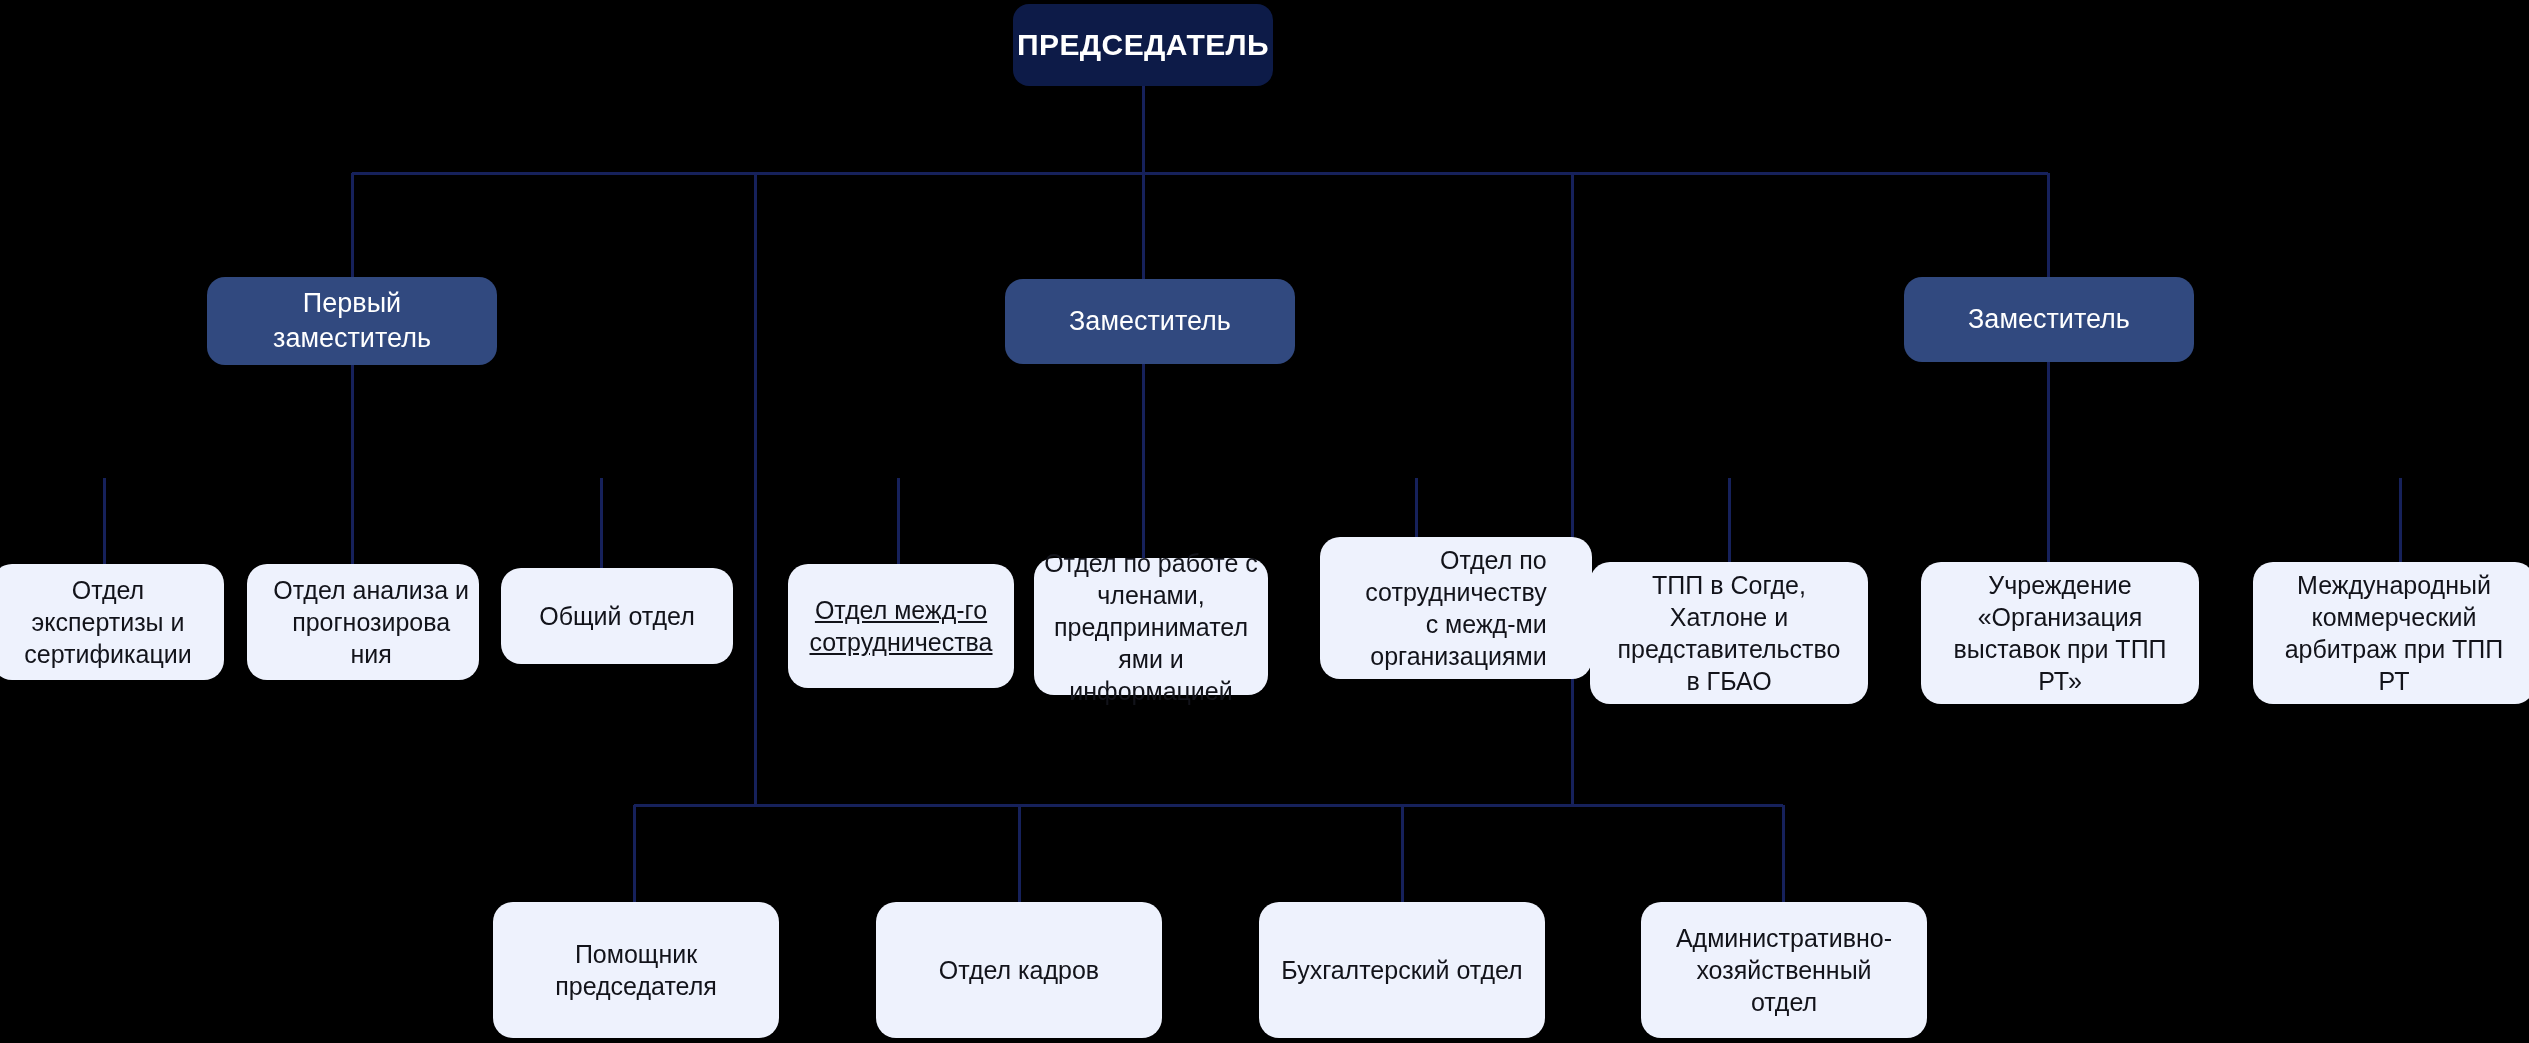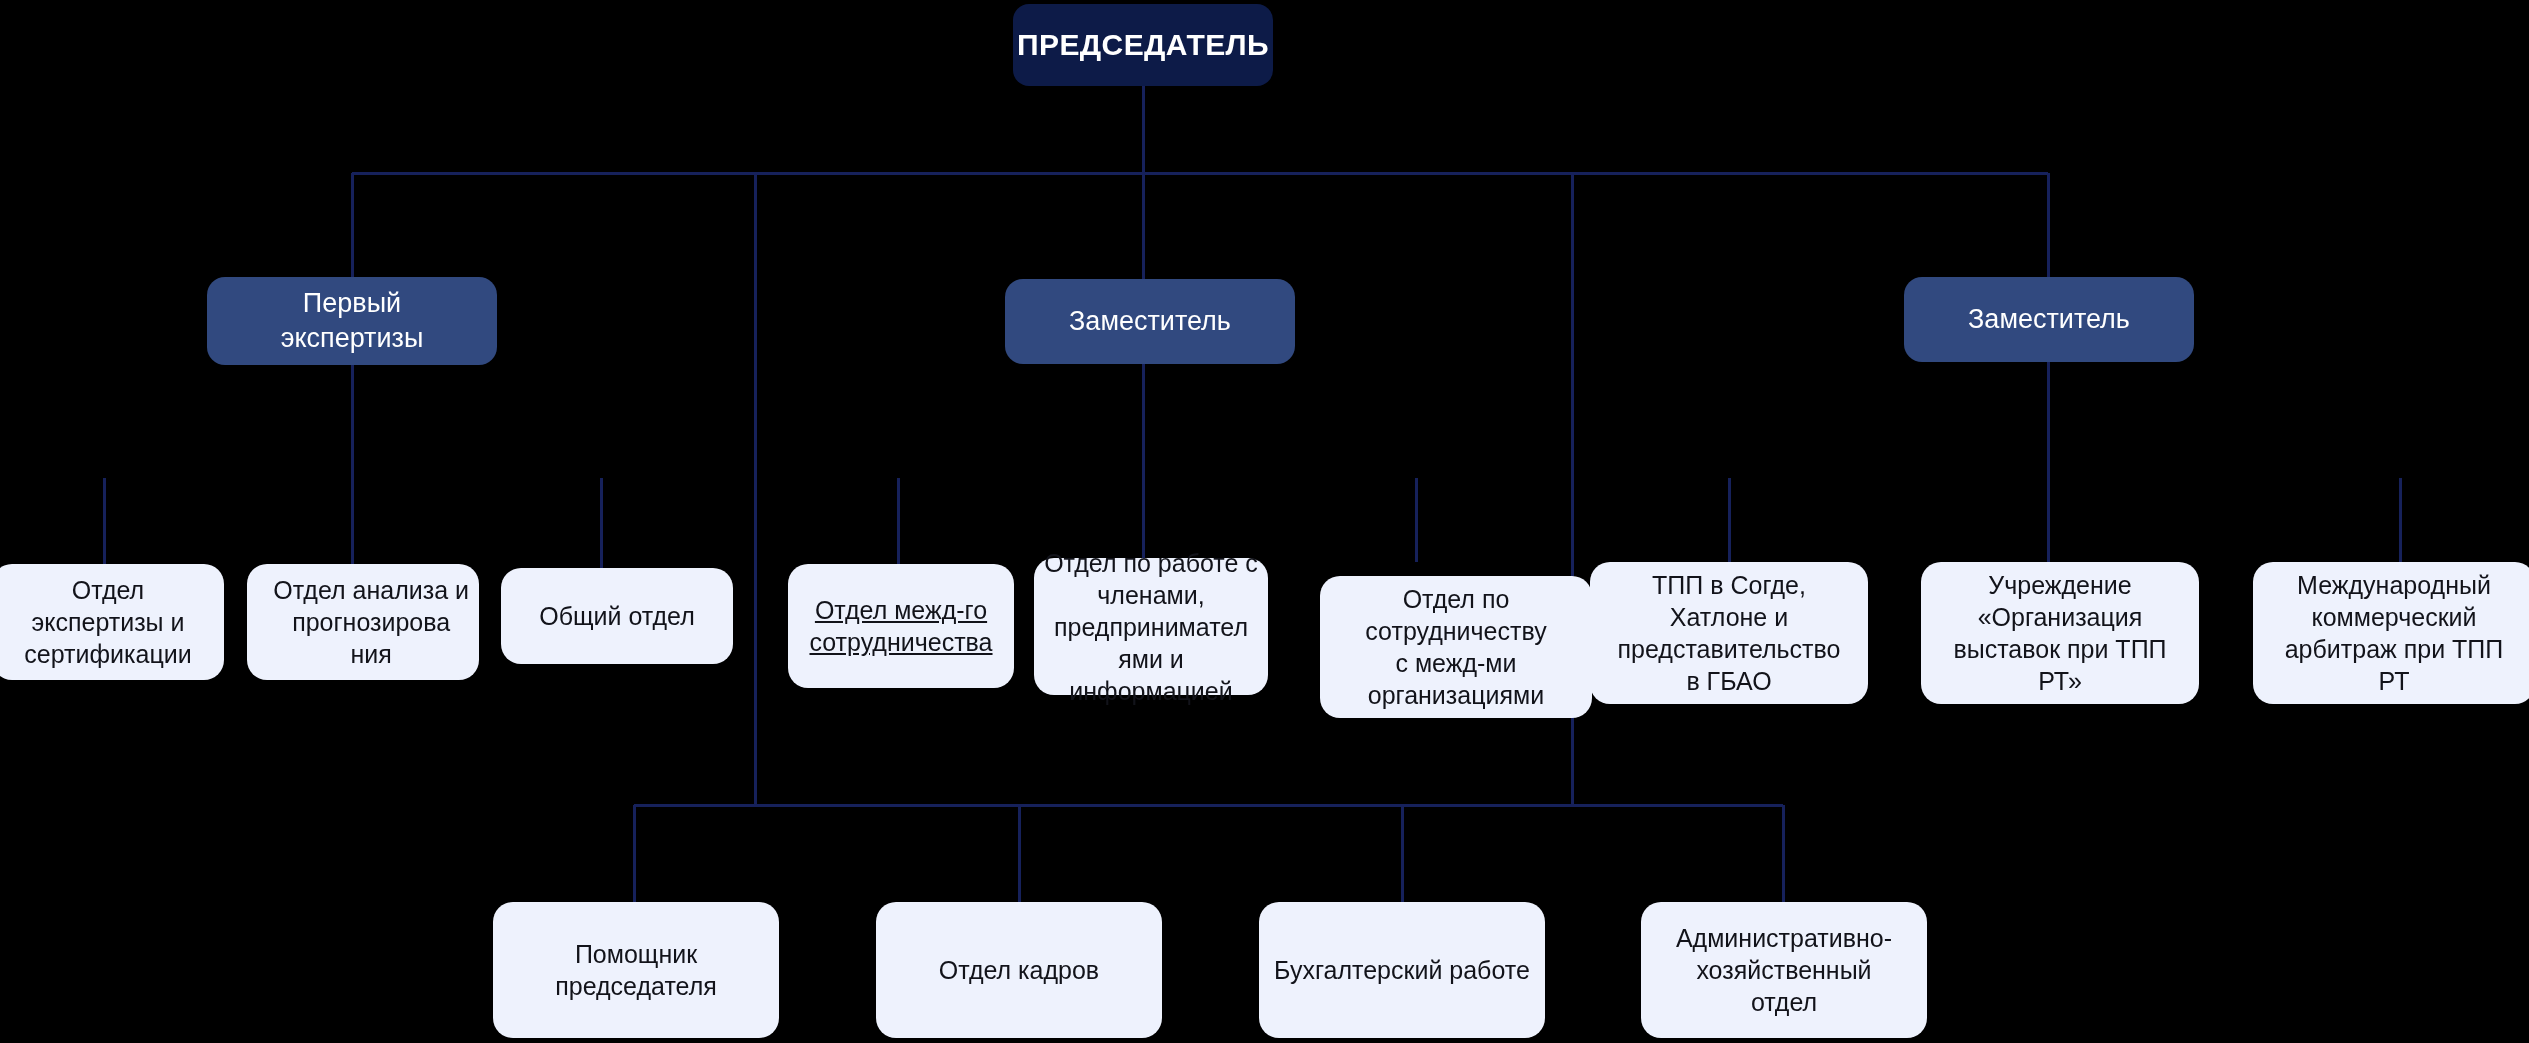--- a/index.html
+++ b/index.html
@@ -84,55 +84,55 @@
         <line x1="634" x2="634" y1="805" y2="902"></line>
         <line x1="1019" x2="1019" y1="805" y2="902"></line>
         <line x1="1402" x2="1402" y1="805" y2="902"></line>
         <line x1="1783" x2="1783" y1="805" y2="902"></line>
       </g>
   </svg>
 
   <div id="nodes-layer">
       <div class="node root" style="left: 1013px; top: 4px; width: 260px; height: 82px;"><span>ПРЕДСЕДАТЕЛЬ</span></div>
       <div class="node deputy" style="left: 207px; top: 277px; width: 290px; height: 88px;"><span>Первый
-экспертизы</span></div>
+заместитель</span></div>
       <div class="node deputy" style="left: 1005px; top: 279px; width: 290px; height: 85px;"><span>Заместитель</span></div>
       <div class="node deputy" style="left: 1904px; top: 277px; width: 290px; height: 85px;"><span>Заместитель</span></div>
       <div class="node unit" style="left: -8px; top: 564px; width: 232px; height: 116px;"><span>Отдел
 экспертизы и
 сертификации</span></div>
       <div class="node unit" style="left: 247px; top: 564px; width: 232px; height: 116px; justify-content: flex-end;"><span>Отдел анализа и
 прогнозирова
 ния</span></div>
       <div class="node unit" style="left: 501px; top: 568px; width: 232px; height: 96px;"><span>Общий отдел</span></div>
       <div class="node unit" style="left: 788px; top: 564px; width: 226px; height: 124px; text-decoration: underline;"><span>Отдел межд-го
 сотрудничества</span></div>
       <div class="node unit" style="left: 1034px; top: 558px; width: 234px; height: 137px;"><span>Отдел по работе с
 членами,
 предпринимател
 ями и
 информацией</span></div>
-      <div class="node unit" style="left: 1320px; top: 576px; width: 272px; height: 142px;"><span>Отдел по
+      <div class="node unit" style="left: 1320px; top: 537px; width: 272px; height: 142px; text-align: right;"><span>Отдел по
 сотрудничеству
 с межд-ми
 организациями</span></div>
       <div class="node unit" style="left: 1590px; top: 562px; width: 278px; height: 142px;"><span>ТПП в Согде,
 Хатлоне и
 представительство
 в ГБАО</span></div>
       <div class="node unit" style="left: 1921px; top: 562px; width: 278px; height: 142px;"><span>Учреждение
 «Организация
 выставок при ТПП
 РТ»</span></div>
       <div class="node unit" style="left: 2253px; top: 562px; width: 282px; height: 142px;"><span>Международный
 коммерческий
 арбитраж при ТПП
 РТ</span></div>
       <div class="node unit" style="left: 493px; top: 902px; width: 286px; height: 136px;"><span>Помощник
 председателя</span></div>
       <div class="node unit" style="left: 876px; top: 902px; width: 286px; height: 136px;"><span>Отдел кадров</span></div>
-      <div class="node unit" style="left: 1259px; top: 902px; width: 286px; height: 136px;"><span>Бухгалтерский работе</span></div>
+      <div class="node unit" style="left: 1259px; top: 902px; width: 286px; height: 136px;"><span>Бухгалтерский отдел</span></div>
       <div class="node unit" style="left: 1641px; top: 902px; width: 286px; height: 136px;"><span>Административно-
 хозяйственный
 отдел</span></div>
     </div>
 
 </div>
 
 </body></html>

